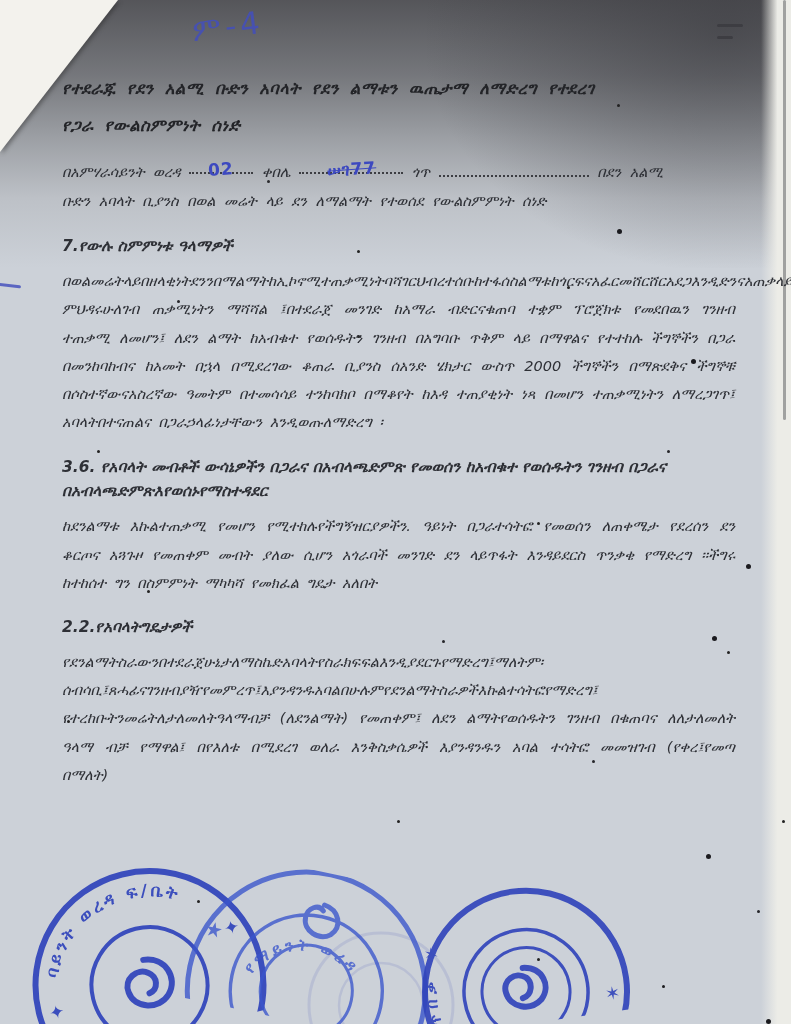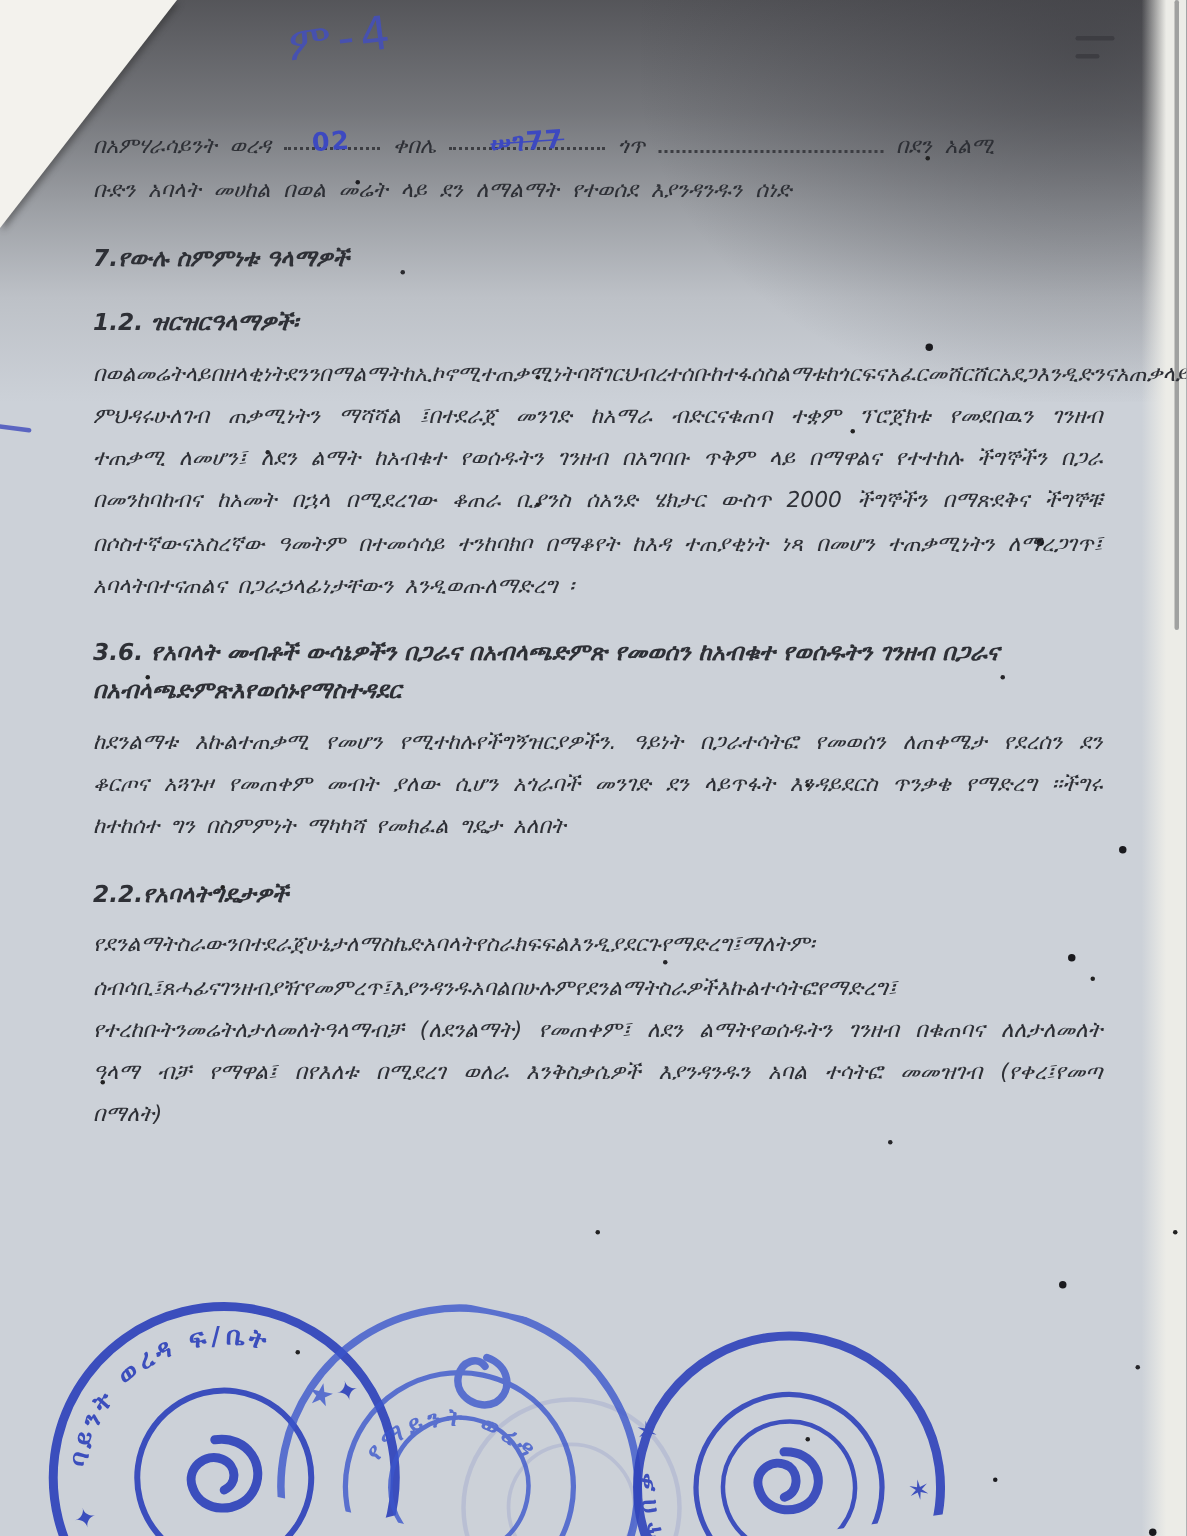--- a/index.html
+++ b/index.html
@@ -100,35 +100,38 @@
   <div class="edge-right"></div>
   <div class="edge-line"></div>
   <div class="dash-tr1"></div>
   <div class="dash-tr2"></div>
   <div class="specks"></div>
 
   <div class="note">ም-4</div>
   <div class="pen-dash"></div>
 
   <div class="doc">
+    <div class="title">
+      <div>የተደራጁ የደን አልሚ ቡድን አባላት የደን ልማቱን ዉጤታማ ለማድረግ የተደረገ</div>
+      <div>የጋራ የውልስምምነት ሰነድ</div>
+    </div>
 
     <div class="intro">
       <span>በአምሃራሳይንት ወረዳ</span>
       <span class="blank b1"><span class="hand">02</span></span>
       <span>ቀበሌ</span>
       <span class="blank b2"><span class="hand strike">ሠገ77</span></span>
       <span>ጎጥ</span>
       <span class="blank b3"></span>
       <span>በደን አልሚ</span>
-      <div>ቡድን አባላት መሀከል በወል መሬት ላይ ደን ለማልማት የተወሰደ እያንዳንዱን ሰነድ</div>
+      <div>ቡድን አባላት ቢያንስ በወል መሬት ላይ ደን ለማልማት የተወሰደ የውልስምምነት ሰነድ</div>
     </div>
 
     <div class="h">7.የውሉ ስምምነቱ ዓላማዎች</div>
 
-    <div class="h">1.2. ዝርዝርዓላማዎች፡</div>
     <div class="p">በወልመሬትላይበዘላቂነትደንንበማልማትከኢኮኖሚተጠቃሚነትባሻገርህብረተሰቡከተፋሰስልማቱከጎርፍናአፈርመሸርሸርአደጋእንዲድንናአጠቃላይከስነ-ምህዳሩሁለገብ ጠቃሚነትን ማሻሻል ፤በተደራጀ መንገድ ከአማራ ብድርናቁጠባ ተቋም ፕሮጀክቱ የመደበዉን ገንዘብ ተጠቃሚ ለመሆን፤ ለደን ልማት ከአብቁተ የወሰዱትን ገንዘብ በአግባቡ ጥቅም ላይ በማዋልና የተተከሉ ችግኞችን በጋራ በመንከባከብና ከአመት በኋላ በሚደረገው ቆጠራ ቢያንስ ሰአንድ ሄክታር ውስጥ 2000 ችግኞችን በማጽደቅና ችግኞቹ በሶስተኛውናአስረኛው ዓመትም በተመሳሳይ ተንከባክቦ በማቆየት ከእዳ ተጠያቂነት ነጻ በመሆን ተጠቃሚነትን ለማረጋገጥ፤ አባላትበተናጠልና በጋራኃላፊነታቸውን እንዲወጡለማድረግ ፡</div>
 
     <div class="h">3.6. የአባላት መብቶች ውሳኔዎችን በጋራና በአብላጫድምጽ የመወሰን ከአብቁተ የወሰዱትን ገንዘብ በጋራና በአብላጫድምጽእየወሰኑየማስተዳደር</div>
     <div class="p">ከደንልማቱ እኩልተጠቃሚ የመሆን የሚተከሉየችግኝዝርያዎችን. ዓይነት በጋራተሳትፎ የመወሰን ለጠቀሜታ የደረሰን ደን ቆርጦና አጓጉዞ የመጠቀም መብት ያለው ሲሆን አጎራባች መንገድ ደን ላይጥፋት እንዳይደርስ ጥንቃቄ የማድረግ ፡፡ችግሩ ከተከሰተ ግን በስምምነት ማካካሻ የመክፈል ግዴታ አለበት</div>
 
     <div class="h">2.2.የአባላትግዴታዎች</div>
     <div class="p">የደንልማትስራውንበተደራጀሁኔታለማስኬድአባላትየስራክፍፍልእንዲያደርጉየማድረግ፤ማለትም፡ሰብሳቢ፤ጸሓፊናገንዘብያዥየመምረጥ፤እያንዳንዱአባልበሁሉምየደንልማትስራዎችእኩልተሳትፎየማድረግ፤ የተረከቡትንመሬትለታለመለትዓላማብቻ (ለደንልማት) የመጠቀም፤ ለደን ልማትየወሰዱትን ገንዘብ በቁጠባና ለለታለመለት ዓላማ ብቻ የማዋል፤ በየእለቱ በሚደረገ ወለራ እንቅስቃሴዎች እያንዳንዱን አባል ተሳትፎ መመዝገብ (የቀረ፤የመጣ በማለት)</div>
   </div>
 
   <div class="stamp st-ghost">

